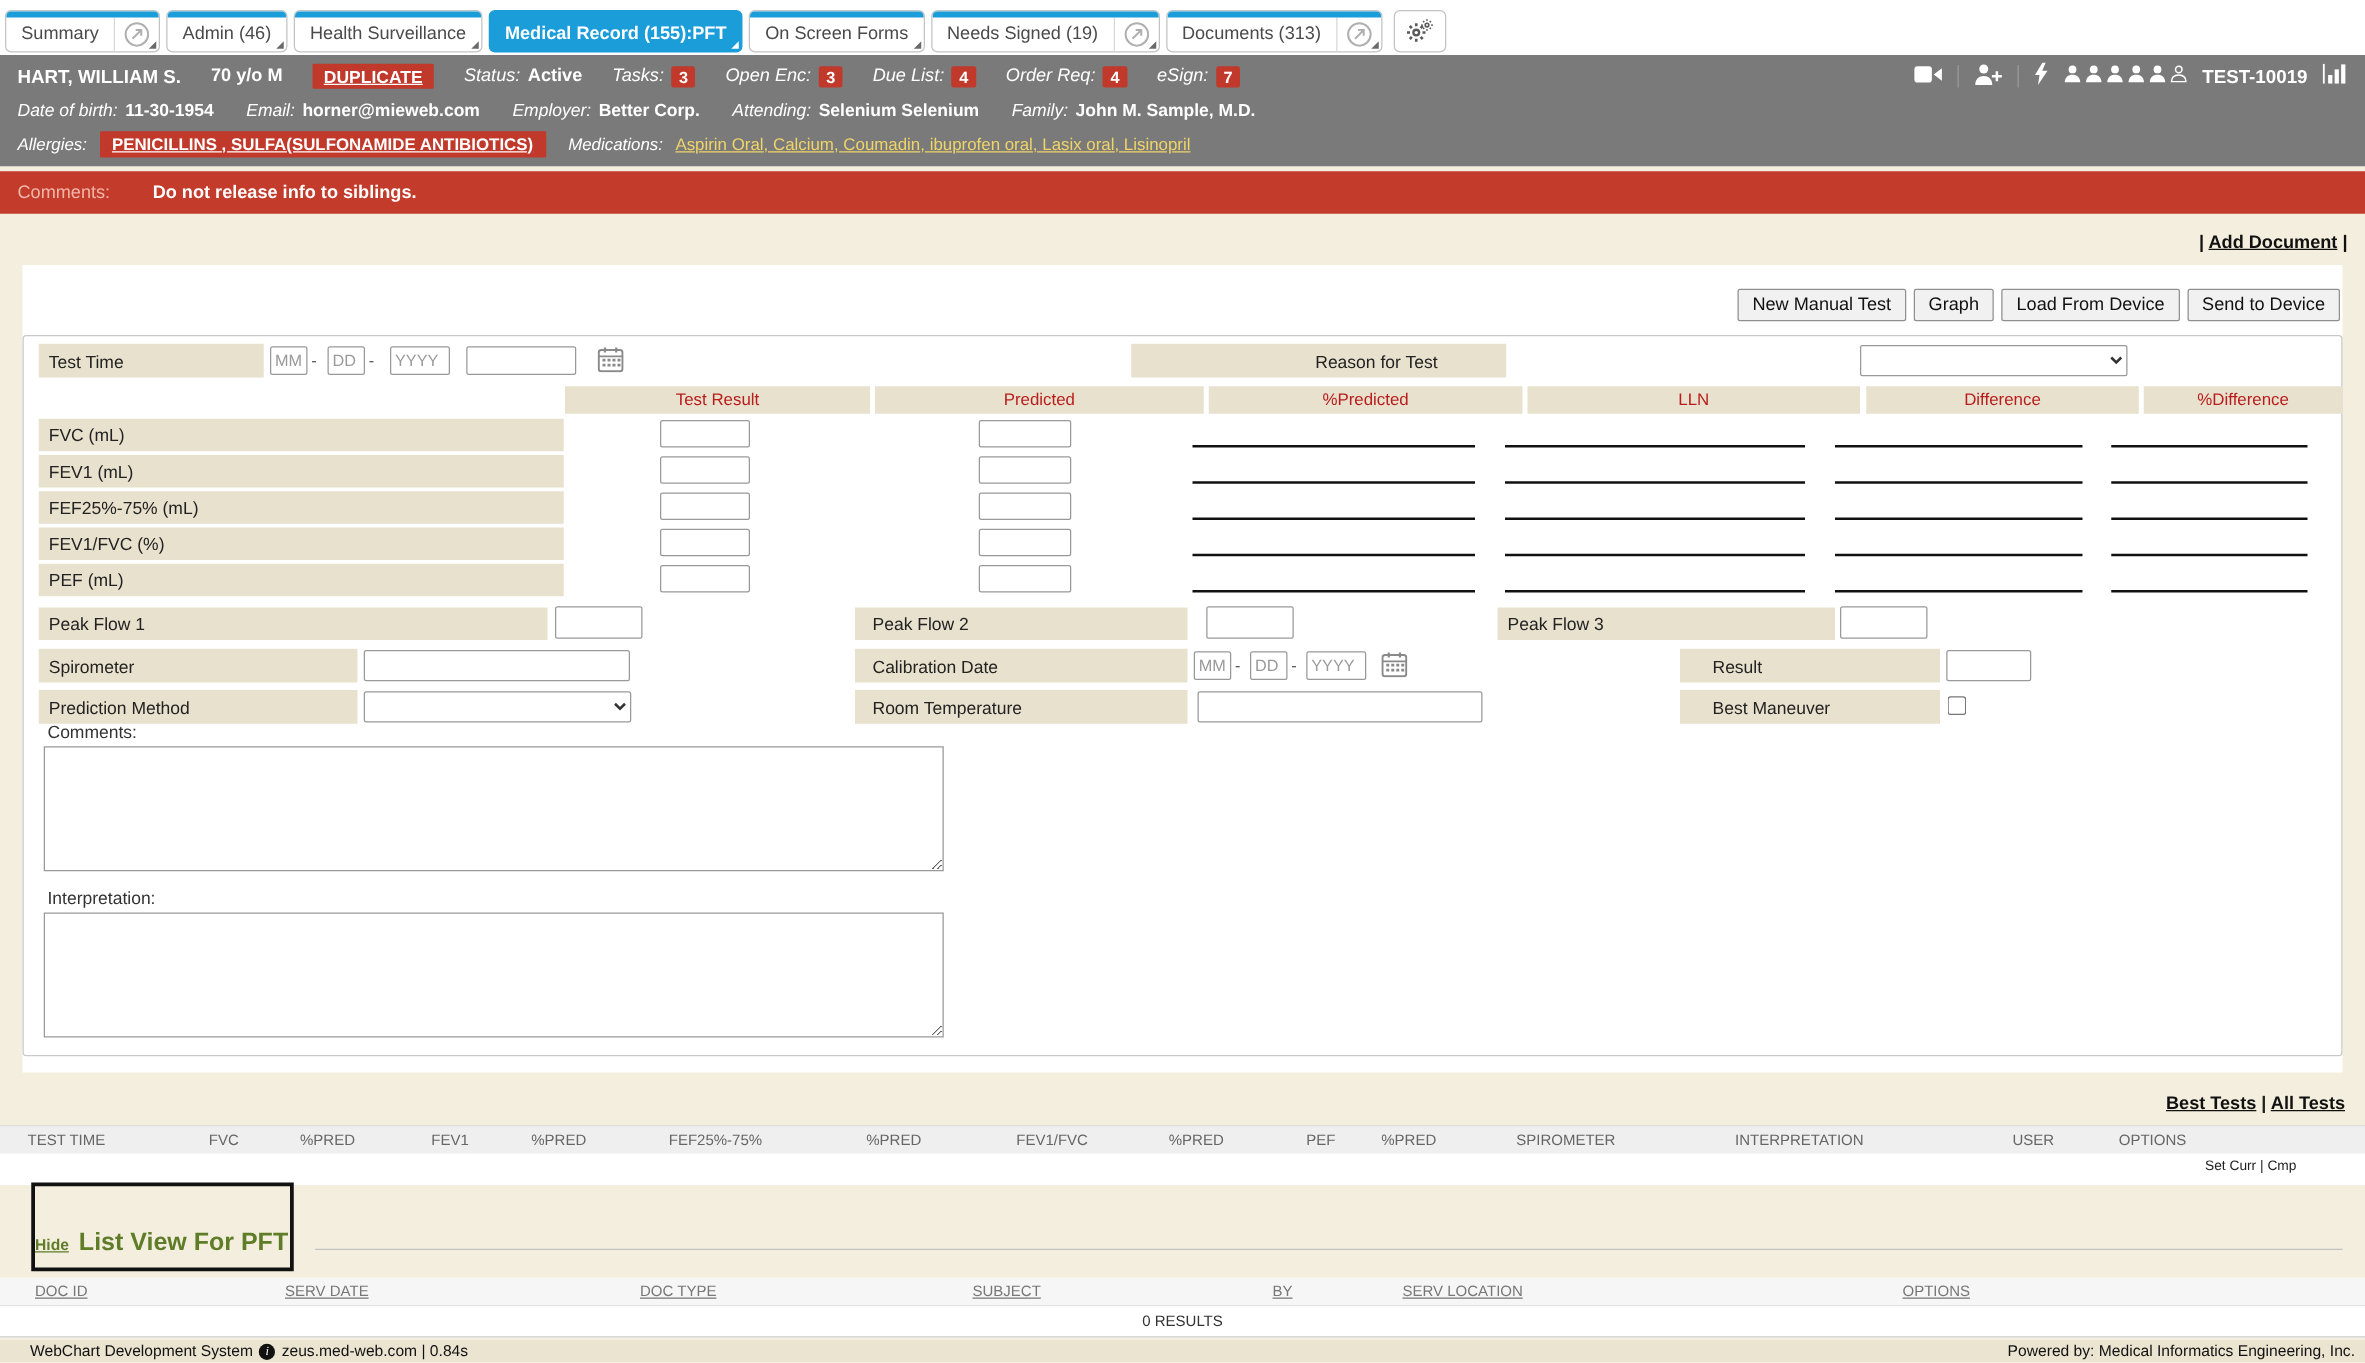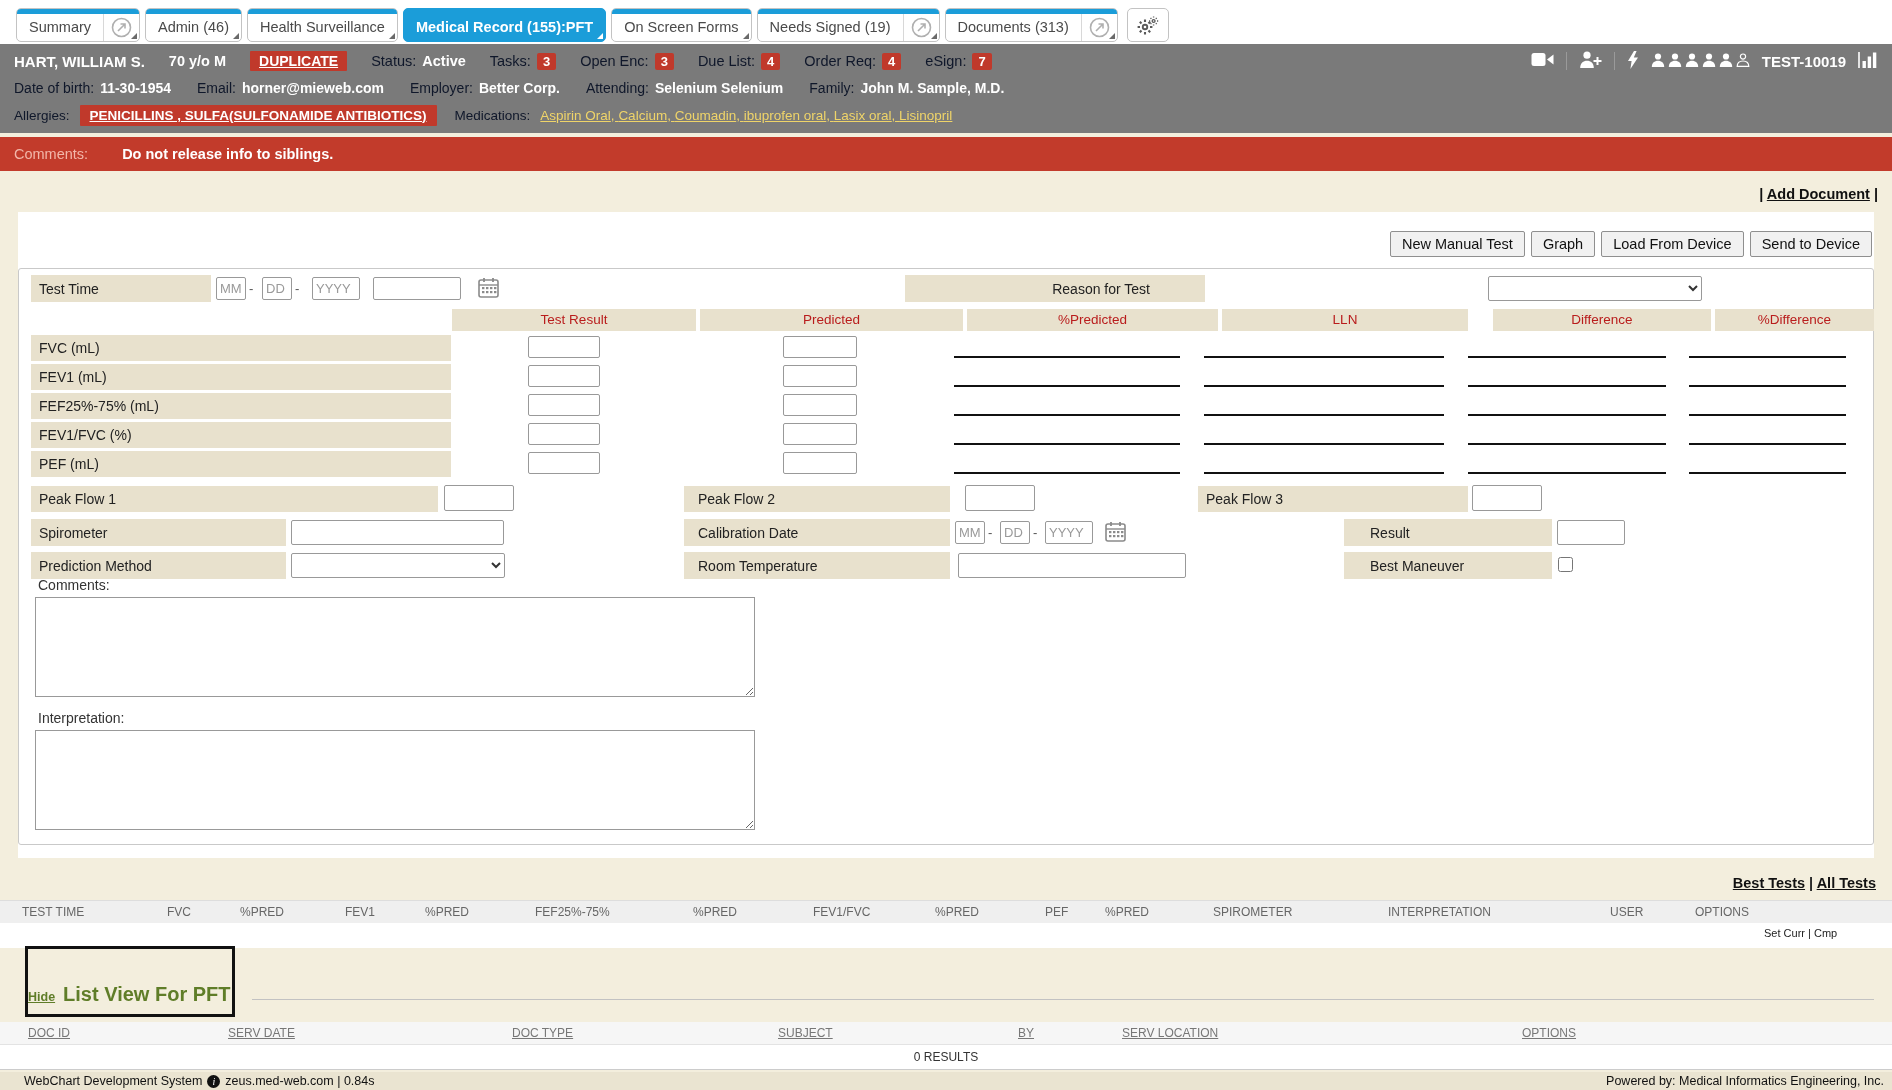--- a/index.html
+++ b/index.html
@@ -1,39 +1,39 @@
 <!DOCTYPE html>
 <html><head>
 <meta charset="utf-8">
 <style>
   * { margin:0; padding:0; box-sizing:border-box; }
   html,body { width:1892px; height:1090px; }
   body { position:relative; font-family:"Liberation Sans", sans-serif; background:#f3eedd; overflow:hidden; color:#222; }
   a { cursor:pointer; }
 
   
-  .tabbar { position:absolute; top:0; left:0; width:100%; height:44px; background:#fff; display:flex; align-items:flex-start; padding:8px 0 0 16px; gap:5px; }
+  .tabbar { position:absolute; top:0; left:0; width:100%; height:44px; background:#fff; display:flex; align-items:flex-start; padding:8px 0 0 4px; gap:5px; }
   .tab { position:relative; height:34px; border:1px solid #c3c3c3; border-radius:5px; background:#fff; display:flex; align-items:center; overflow:hidden; color:#4a4a4a; font-size:14.5px; cursor:pointer; }
   .tab::before { content:""; position:absolute; top:0; left:0; right:0; height:5px; background:#1b9dd9; }
   .tab::after { content:""; position:absolute; right:2px; bottom:2px; width:0; height:0; border-left:6px solid transparent; border-bottom:6px solid #6a6a6a; }
   .tab.active { background:#1b9dd9; border-color:#1b9dd9; color:#fff; font-weight:bold; }
   .tab.active::after { border-bottom-color:#fff; }
   .tab-label { padding:4px 12px 0 12px; white-space:nowrap; }
   .tab-divider { width:1px; align-self:stretch; background:#d8d8d8; margin-top:5px; }
   .popout { display:flex; align-items:center; padding:4px 7px 0 7px; }
   .gear-btn { height:34px; border:1px solid #c3c3c3; border-radius:5px; background:#fff; display:flex; align-items:center; padding:4px 9px 0 9px; margin-left:4px; cursor:pointer; }
 
   
   .pt-hdr { position:absolute; top:44px; left:0; width:100%; height:89px; background:#7a7a7a; color:#fff; }
   .pt-row { display:flex; align-items:center; padding:0 14px; white-space:nowrap; }
   .pt-row1 { height:28px; margin-top:3px; gap:24px; font-size:14.5px; }
   .pt-row2 { height:25px; gap:26px; font-size:14px; }
   .pt-row3 { height:30px; gap:10px; font-size:13.5px; }
   .pair { display:flex; align-items:center; gap:6px; }
-  .glbl { color:#0f172a; }
+  .glbl { color:#ffffff;font-style:italic; }
   .gval { color:#fff; font-weight:bold; }
   .pt-name { font-weight:bold; font-size:15px; }
   .cnt { background:#c0392b; color:#fff; font-weight:bold; font-size:13px; padding:1px 6px; border-radius:2px; }
   .dup { background:#c0392b; color:#fff; font-weight:bold; font-size:14px; padding:2px 9px; text-decoration:underline; border-radius:1px; }
   .hdr-right { margin-left:auto; display:flex; align-items:center; gap:12px; }
   .vdiv { width:1px; height:18px; background:#9a9a9a; }
   .persons { display:flex; gap:3px; align-items:center; }
   .chart-id { font-weight:bold; font-size:15px; }
   .alg-badge { background:#c0392b; color:#fff; font-weight:bold; padding:3px 10px; text-decoration:underline; border-radius:1px; }
   .med-link { color:#efd469; text-decoration:underline; cursor:pointer; }
@@ -318,21 +318,21 @@
           <rect x="12" y="14" width="2.4" height="2.2"></rect>
           <rect x="16" y="14" width="2.4" height="2.2"></rect>
         </g>
       </svg></span>
   <div class="flabel" style="left:886px; top:6px; width:300px; height:27px; justify-content:flex-end; padding-right:55px;">Reason for Test</div>
   <select class="fin" style="left:1469px; top:7px; width:214px; height:25px;"></select>
 
   <div class="colhead" style="left:433px; top:40px; width:244px;">Test Result</div>
   <div class="colhead" style="left:681px; top:40px; width:263px;">Predicted</div>
   <div class="colhead" style="left:948px; top:40px; width:251px;">%Predicted</div>
-  <div class="colhead" style="left:1203px; top:40px; width:246px;">LLN</div>
+  <div class="colhead" style="left:1203px; top:40px; width:266px;">LLN</div>
   <div class="colhead" style="left:1474px; top:40px; width:218px;">Difference</div>
   <div class="colhead" style="left:1696px; top:40px; width:159px;">%Difference</div>
 
   <div class="flabel" style="left:12px; top:66px;  width:420px; height:26px;">FVC (mL)</div>
   <input class="fin" style="left: 509px; top: 67px; width: 72px; height: 22px;">
   <input class="fin" style="left: 764px; top: 67px; width: 74px; height: 22px;">
   <div class="uline" style="left:935px;  top:66px; width:226px; height:23px;"></div>
   <div class="uline" style="left:1185px; top:66px; width:240px; height:23px;"></div>
   <div class="uline" style="left:1449px; top:66px; width:198px; height:23px;"></div>
   <div class="uline" style="left:1670px; top:66px; width:157px; height:23px;"></div>

